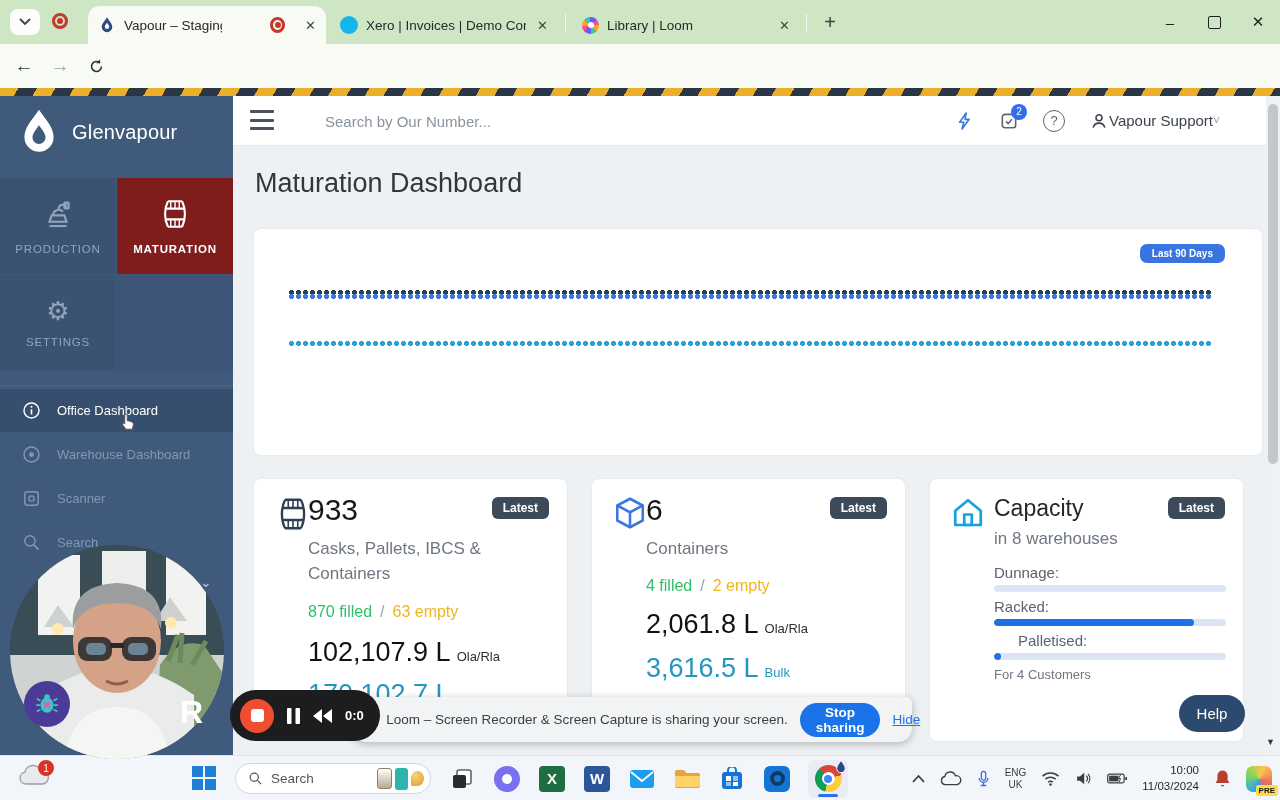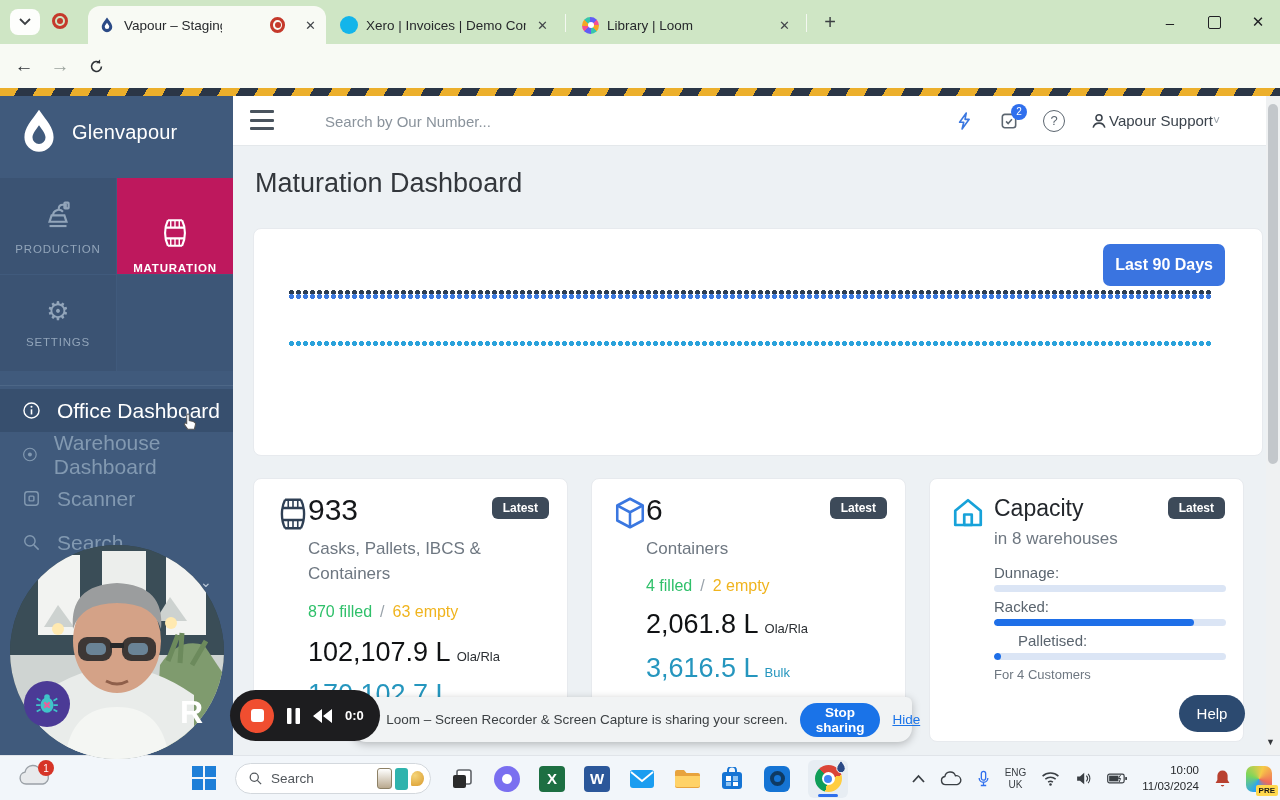--- a/index.html
+++ b/index.html
@@ -41,44 +41,44 @@
   .hazard{position:absolute;left:0;top:88px;width:1280px;height:8px;
           background:repeating-linear-gradient(120deg,#ecaf2b 0 16px,#2b3646 16px 32px);}
 
   
   .sidebar{position:absolute;left:0;top:96px;width:233px;height:659px;background:#405a7c;color:#fff;}
   .brandrow{position:absolute;left:18px;top:12px;display:flex;align-items:center;gap:12px;}
   .brandname{font-size:20px;color:#fff;letter-spacing:.2px;}
   .tile{position:absolute;width:116px;height:96px;display:flex;flex-direction:column;align-items:center;justify-content:center;gap:12px;}
   .tile .tlabel{font-size:11.5px;letter-spacing:.8px;color:#92a5ba;}
   .tile.dim{background:rgba(0,0,0,0.07);}
-  .tile.activetile{background:#be185d;justify-content:flex-end;}
+  .tile.activetile{background:#7f1d1d;}
   .tile.activetile .tlabel{color:#fff;font-weight:bold;}
   .sdivider{position:absolute;left:0;width:233px;height:1px;background:#4d6787;}
-  .menuitem{position:absolute;left:0;width:233px;height:43px;display:flex;align-items:center;gap:16px;padding-left:22px;box-sizing:border-box;color:#8299b1;font-size:21px;}
+  .menuitem{position:absolute;left:0;width:233px;height:43px;display:flex;align-items:center;gap:16px;padding-left:22px;box-sizing:border-box;color:#8299b1;font-size:13px;}
   .menuitem.activerow{background:#374f6e;color:#fff;}
   .gearglyph{font-family:"DejaVu Sans",sans-serif;font-size:26px;color:#92a5ba;line-height:1;}
 
   
   .main{position:absolute;left:233px;top:96px;width:1047px;height:659px;background:#edf1f4;}
   .appbar{position:absolute;left:0;top:0;width:1047px;height:49px;background:#fff;border-bottom:1px solid #e4e8eb;}
   .hamb{position:absolute;left:17px;top:14px;width:24px;height:20px;display:flex;flex-direction:column;justify-content:space-between;}
   .hamb span{height:3px;background:#4a545e;border-radius:1px;}
   .oursearch{position:absolute;left:58px;top:8px;width:420px;height:32px;border:none;outline:none;background:transparent;font-size:15px;color:#30353a;font-family:"Liberation Sans",sans-serif;margin-left:32px;}
   .oursearch::placeholder{color:#8a939c;}
   .appbar-right{position:absolute;right:60px;top:0;height:49px;display:flex;align-items:center;gap:24px;}
   .taskbadge{position:absolute;right:-8px;top:-7px;width:16px;height:16px;border-radius:50%;background:#2f6fed;color:#fff;
              font-size:10px;display:flex;align-items:center;justify-content:center;}
   .userlbl{font-size:15px;color:#3b434c;}
   .pagetitle{position:absolute;left:22px;top:72px;font-size:27px;color:#33373c;font-weight:500;}
 
   .card{position:absolute;background:#fff;border-radius:8px;border:1px solid #e7eaee;box-sizing:border-box;}
   .latest{position:absolute;right:18px;top:18px;background:#3d4a59;color:#fff;font-size:12px;font-weight:bold;
           padding:4px 11px;border-radius:6px;}
-  .blue-pill{position:absolute;background:#3a74e0;color:#fff;font-size:16px;font-weight:bold;padding:12px 12px;border-radius:7px;}
+  .blue-pill{position:absolute;background:#3a74e0;color:#fff;font-size:10px;font-weight:bold;padding:4px 12px;border-radius:7px;}
   .dotrow{position:absolute;height:7px;background-repeat:repeat-x;background-size:7px 7px;}
   .cardicon{position:absolute;left:20px;top:16px;}
   .cval{position:absolute;left:54px;top:14px;font-size:30px;color:#15171a;}
   .csub{position:absolute;left:54px;top:58px;font-size:17px;color:#6e7781;line-height:1.45;width:200px;}
   .fillrow{position:absolute;left:54px;font-size:16px;}
   .fgreen{color:#2fc06a;} .fsep{color:#9aa3ab;padding:0 8px;} .fyellow{color:#f0b41e;}
   .vol{position:absolute;left:54px;font-size:27px;color:#101214;}
   .vol small{font-size:13px;color:#2b2f33;font-weight:normal;margin-left:6px;}
   .vol.bulk{color:#2596be;} .vol.bulk small{color:#2596be;}
   .cap-title{position:absolute;left:64px;top:16px;font-size:23px;color:#23272c;}

